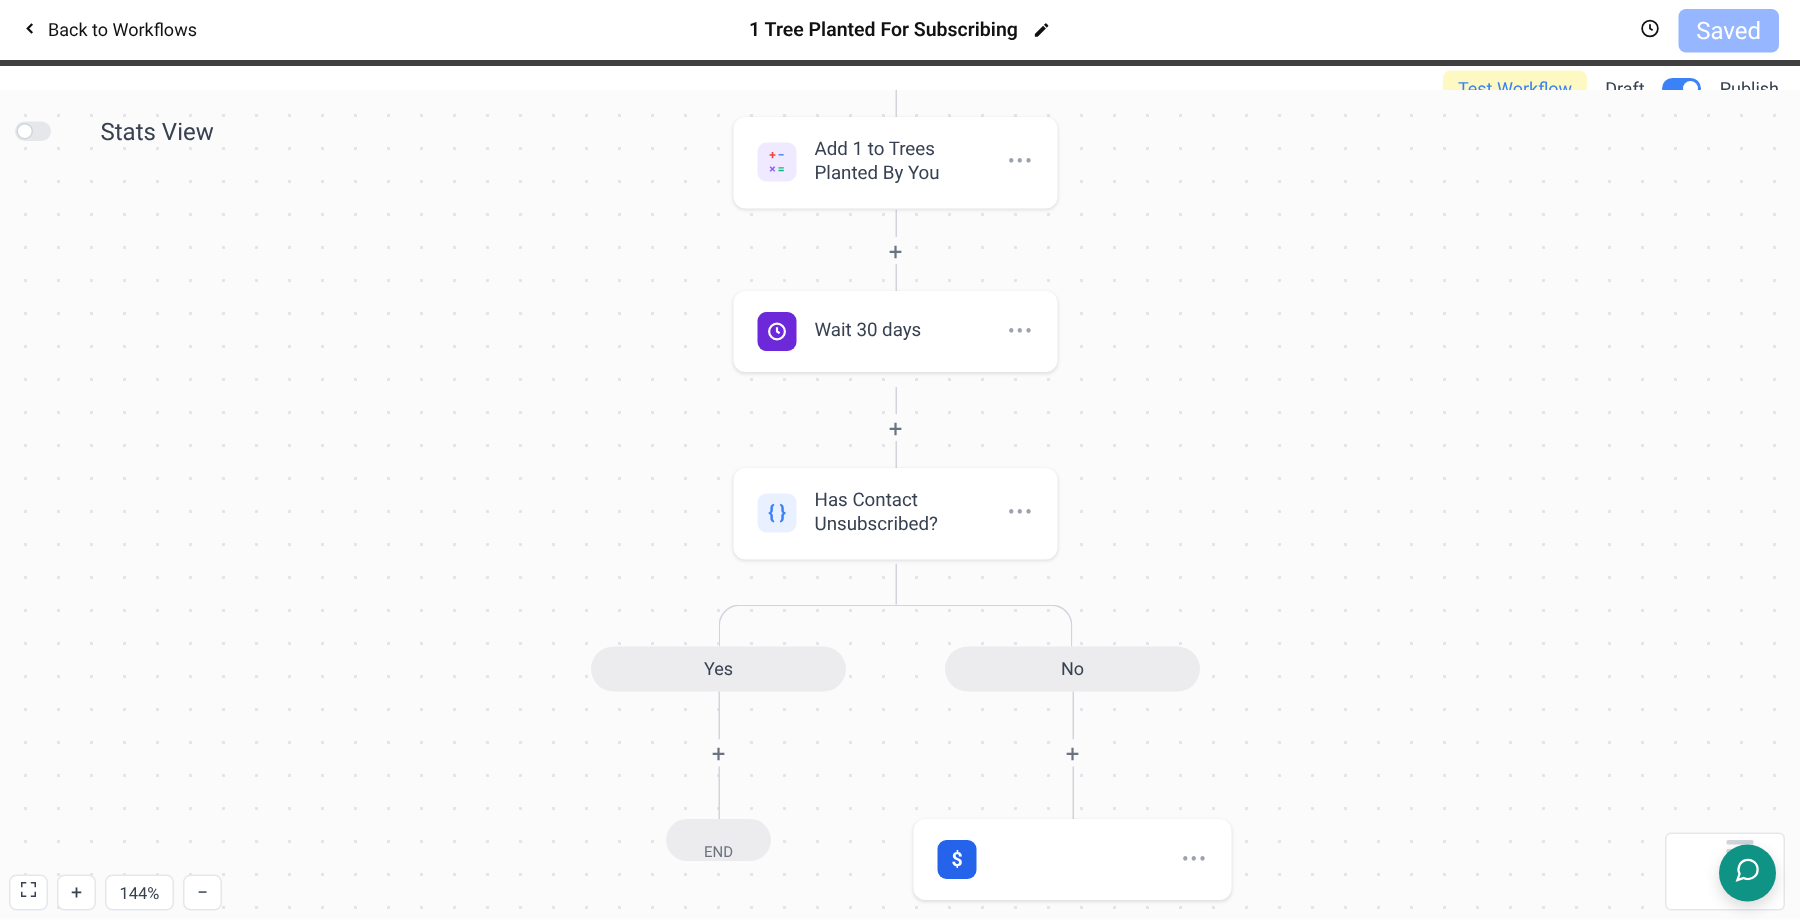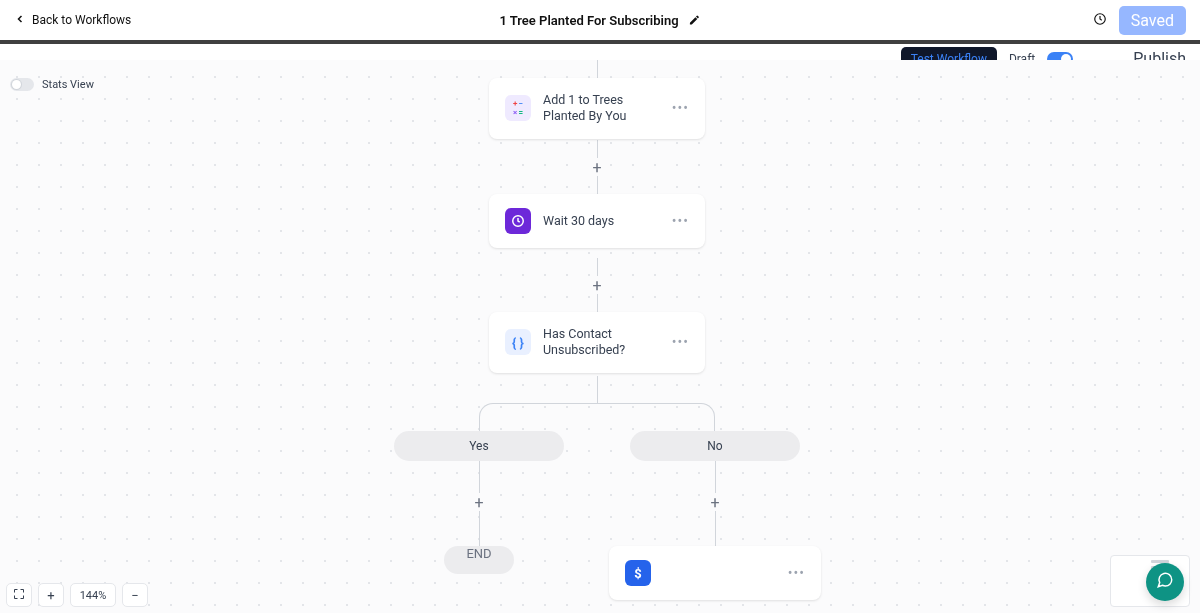--- a/index.html
+++ b/index.html
@@ -19,59 +19,59 @@
   .top-right { margin-left: auto; display: flex; align-items: center; gap: 12px; }
   .history-icon svg { width: 14px; height: 14px; }
   .saved-btn { background: #96b7ff; color: #fff; font-size: 16px; padding: 5px 12px; border-radius: 5px; border: none; }
 
   
   .tabsbar { height: 30px; display: flex; align-items: center; justify-content: center; border-bottom: 1px solid #e5e7eb; position: relative; }
   .tabs { display: flex; gap: 26px; }
   .tab { font-size: 12px; color: #374151; padding-bottom: 7px; cursor: pointer; }
   .tab.active { color: #3b82f6; border-bottom: 2px solid #3b82f6; font-weight: 500; }
   .tabs-right { position: absolute; right: 14px; display: flex; align-items: center; gap: 12px; }
-  .test-btn { background: #0f172a; color: #3b82f6; font-size: 12px; padding: 5px 10px; border-radius: 5px; border: none; }
+  .test-btn { background: #fef9c3; color: #3b82f6; font-size: 12px; padding: 5px 10px; border-radius: 5px; border: none; }
   .draft-lbl { font-size: 12px; color: #374151; }
   .switch { width: 26px; height: 14px; background: #3b82f6; border-radius: 7px; position: relative; }
   .switch::after { content: ""; position: absolute; right: 2px; top: 2px; width: 10px; height: 10px; background: #fff; border-radius: 50%; }
-  .publish-lbl { font-size: 16px; color: #374151; margin-left: 48px; }
+  .publish-lbl { font-size: 12px; color: #374151; }
 
   
   .canvas-wrap { position: absolute; top: 60px; left: 0; right: 0; bottom: 0;
     background-color: #fbfbfc;
     background-image: radial-gradient(#e3e5e9 1px, transparent 1px);
     background-size: 22px 22px;
     background-position: 6px 6px;
   }
 
   .stats-toggle { position: absolute; top: 18px; left: 10px; display: flex; align-items: center; gap: 8px; }
   .mini-switch { width: 24px; height: 13px; background: #e5e7eb; border-radius: 7px; position: relative; }
   .mini-switch::after { content: ""; position: absolute; left: 2px; top: 2px; width: 9px; height: 9px; background: #fff; border-radius: 50%; box-shadow: 0 0 0 1px #d1d5db; }
-  .stats-lbl { font-size: 11px; color: #374151; }
+  .stats-lbl { font-size: 16px; color: #374151; margin-left: 25px; }
 
   
   .flow { position: absolute; inset: 0; }
   .vline { position: absolute; width: 1px; background: #d1d5db; }
   .plus { position: absolute; width: 18px; height: 18px; transform: translate(-50%, -50%); display: flex; align-items: center; justify-content: center; color: #6b7280; font-size: 16px; cursor: pointer; background: #fbfbfc; }
 
   .node { position: absolute; background: #fff; border-radius: 8px;
     box-shadow: 0 1px 3px rgba(0,0,0,0.08), 0 1px 2px rgba(0,0,0,0.04);
     display: flex; align-items: center; padding: 14px 16px; }
   .node .icon-box { width: 26px; height: 26px; border-radius: 6px; display: flex; align-items: center; justify-content: center; flex-shrink: 0; margin-right: 12px; }
   .node .label { font-size: 12.5px; color: #374151; line-height: 1.3; }
   .node .dots { margin-left: auto; color: #9ca3af; font-size: 14px; letter-spacing: 1px; cursor: pointer; padding-left: 10px; }
 
   .icon-math { background: #efeaff; color: #6d28d9; font-size: 10px; font-weight: bold; line-height: 1; }
   .icon-clock { background: #6d28d9; border-radius: 50%; }
   .icon-braces { background: #e9f0ff; color: #3b82f6; font-weight: 700; font-size: 13px; }
   .icon-dollar { background: #2563eb; color: #fff; border-radius: 50%; font-size: 13px; font-weight: 700; }
 
   .branch-pill { position: absolute; width: 170px; height: 30px; background: #ececee; border-radius: 15px; display: flex; align-items: center; justify-content: center; font-size: 12px; color: #374151; cursor: pointer; }
 
-  .end-pill { position: absolute; width: 70px; height: 28px; background: #ececee; border-radius: 14px; display: flex; align-items: flex-start; justify-content: center; font-size: 13px; color: #6b7280; }
+  .end-pill { position: absolute; width: 70px; height: 28px; background: #ececee; border-radius: 14px; display: flex; align-items: flex-end; justify-content: center; font-size: 10px; color: #6b7280; }
 
   
   .branch-connector { position: absolute; border: 1px solid #d1d5db; border-bottom: none; border-radius: 14px 14px 0 0; }
 
   
   .zoom-ctrls { position: absolute; left: 6px; bottom: 6px; display: flex; gap: 6px; }
   .zoom-btn { background: #fff; border: 1px solid #e5e7eb; border-radius: 5px; height: 24px; display: flex; align-items: center; justify-content: center; font-size: 13px; color: #374151; cursor: pointer; }
   .zoom-square { width: 26px; }
   .zoom-val { width: 46px; font-size: 11px; }
 

